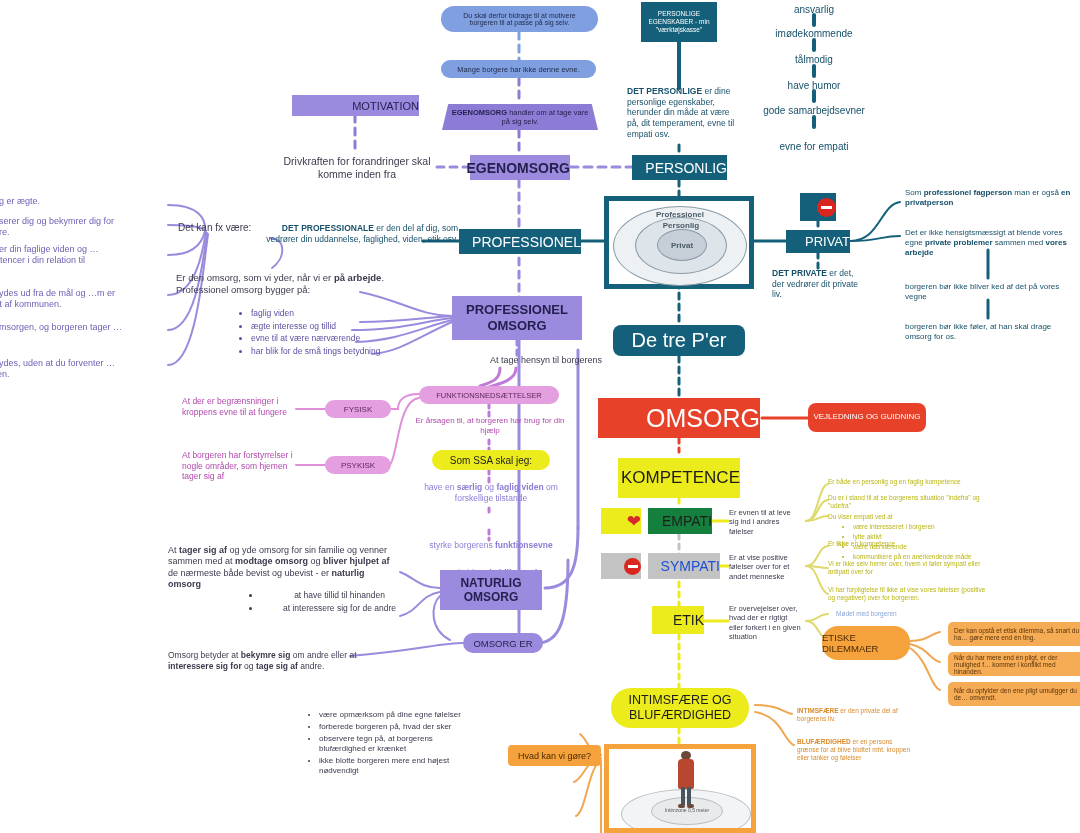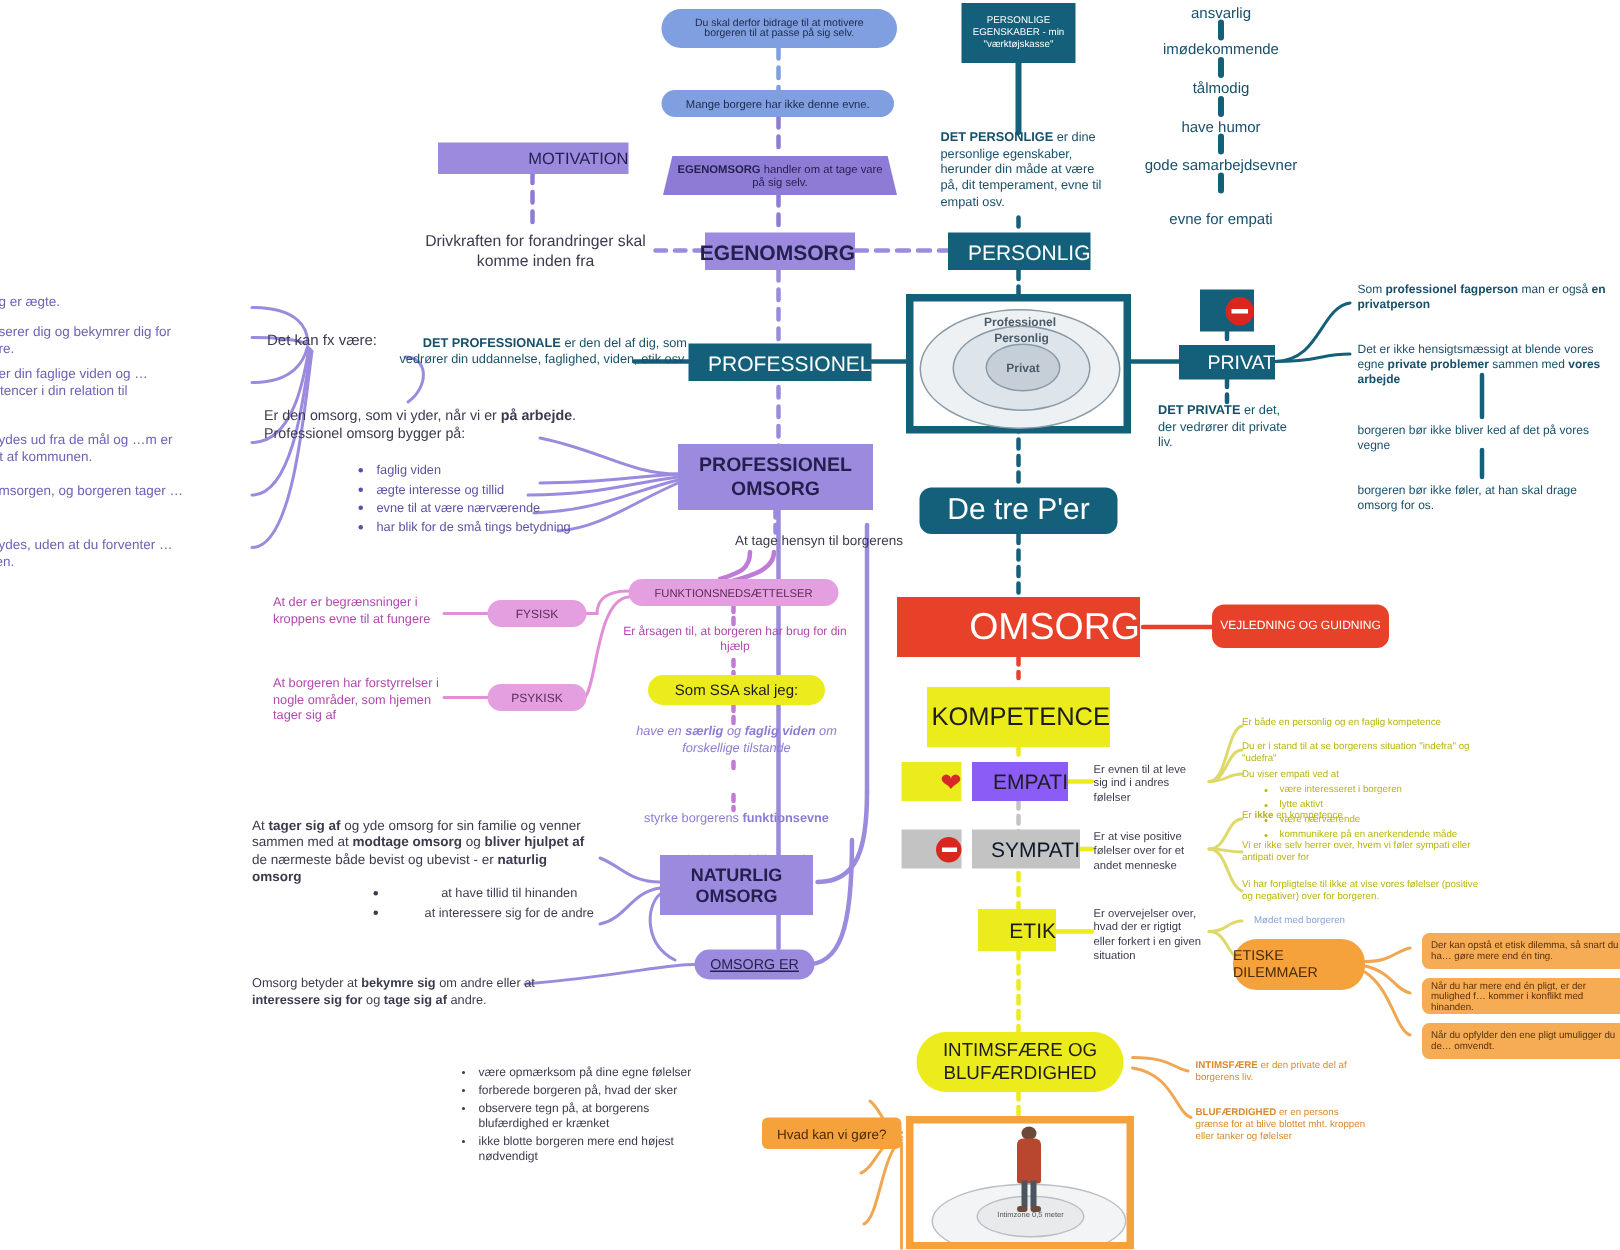--- a/index.html
+++ b/index.html
@@ -308,21 +308,21 @@
     <span>PSYKISK</span>
   </div>
   <div class="txt" style="left:182px;top:450px;width:112px;font-size:8.5px;color:#b248ad;">
     <span>At borgeren har forstyrrelser i nogle områder, som hjemen tager sig af</span>
   </div>
 
   <div class="node pill" style="left:432px;top:450px;width:118px;height:20px;background:#ecec1c;color:#1d1d1d;font-size:10px;">
     <span>Som SSA skal jeg:</span>
   </div>
 
-  <div class="txt" style="left:412px;top:482px;width:158px;font-size:8.5px;text-align:center;color:#8e7bd6;font-style:italic;">
+  <div class="txt" style="left:412px;top:482px;width:158px;font-size:8.5px;text-align:center;color:#8e7bd6;">
     <span>have en </span><b>særlig</b><span> og </span><b>faglig viden</b><span> om forskellige tilstande</span>
   </div>
   <div class="txt" style="left:412px;top:540px;width:158px;font-size:8.5px;text-align:center;color:#8e7bd6;">
     <span>styrke borgerens </span><b>funktionsevne</b>
   </div>
   <div class="txt" style="left:412px;top:568px;width:158px;font-size:8.5px;text-align:center;color:#8e7bd6;">
     <span>At arbejde </span><b>rehabiliterende</b>
   </div>
 
   <div class="txt" style="left:168px;top:545px;width:230px;font-size:9px;color:#3b3b4f;">
@@ -331,42 +331,42 @@
 
   <ul class="txt b" id="naturlig-bullets" style="left:248px;top:588px;width:170px;font-size:8.5px;color:#3b3b4f;list-style:disc;text-align:center;">
       <li>at have tillid til hinanden</li>
       <li>at interessere sig for de andre</li>
     </ul>
 
   <div class="node rect" style="left:440px;top:570px;width:102px;height:40px;background:#9b8ade;color:#241f4d;font-size:12px;font-weight:bold;line-height:1.2;">
     <span>NATURLIG OMSORG</span>
   </div>
 
-  <div class="node pill" style="left:463px;top:633px;width:80px;height:20px;background:#9b8ade;color:#241f4d;font-size:9.5px;text-decoration:underline;">
+  <div class="node pill" style="left:463px;top:633px;width:80px;height:20px;background:#9b8ade;color:#241f4d;font-size:9.5px;">
     <span>OMSORG ER</span>
   </div>
   <div class="txt" style="left:168px;top:650px;width:204px;font-size:8.5px;color:#3b3b4f;">
     <span>Omsorg betyder at </span><b>bekymre sig</b><span> om andre eller at </span><b>interessere sig for</b><span> og </span><b>tage sig af</b><span> andre.</span>
   </div>
 
   <div class="node rect" style="left:598px;top:398px;width:162px;height:40px;background:#e8412a;color:#fff;font-size:25px;">
     <span>OMSORG</span>
   </div>
   <div class="node rounded" style="left:808px;top:403px;width:118px;height:29px;background:#e8412a;color:#fff;font-size:8px;line-height:1.3;">
     <span>VEJLEDNING OG GUIDNING</span>
   </div>
 
   <div class="node rect" style="left:618px;top:458px;width:122px;height:40px;background:#ecec1c;color:#1d1d1d;font-size:17px;">
     <span>KOMPETENCE</span>
   </div>
 
   <div class="node rect" style="left:601px;top:508px;width:40px;height:26px;background:#ecec1c;">
     <span style="color:#d8282a;font-size:17px;line-height:1;">❤</span>
   </div>
-  <div class="node rect" style="left:648px;top:508px;width:64px;height:26px;background:#8b5cf6;color:#1d1d1d;font-size:14px;">
+  <div class="node rect" style="left:648px;top:508px;width:64px;height:26px;background:#15803d;color:#1d1d1d;font-size:14px;">
     <span>EMPATI</span>
   </div>
   <div class="txt" style="left:729px;top:508px;width:72px;font-size:7.5px;color:#3b3b4f;">
     <span>Er evnen til at leve sig ind i andres følelser</span>
   </div>
   <div class="txt" style="left:828px;top:478px;width:170px;font-size:6.5px;color:#b9b511;">
     <span>Er både en personlig og en faglig kompetence</span>
   </div>
   <div class="txt" style="left:828px;top:494px;width:170px;font-size:6.5px;color:#b9b511;">
     <span>Du er i stand til at se borgerens situation "indefra" og "udefra"</span>
@@ -379,21 +379,21 @@
       <li>lytte aktivt</li>
       <li>være nærværende</li>
       <li>kommunikere på en anerkendende måde</li>
     </ul>
 
   <div class="node rect" style="left:601px;top:553px;width:40px;height:26px;background:#c3c3c3;">
     <div class="stopicon" style="width:17px;height:17px;">
       <i style="width:10px;height:3px;"></i>
     </div>
   </div>
-  <div class="node rect" style="left:648px;top:553px;width:72px;height:26px;background:#c3c3c3;color:#0f172a;font-size:14px;">
+  <div class="node rect" style="left:648px;top:553px;width:72px;height:26px;background:#c3c3c3;color:#1d4ed8;font-size:14px;">
     <span>SYMPATI</span>
   </div>
   <div class="txt" style="left:729px;top:553px;width:72px;font-size:7.5px;color:#3b3b4f;">
     <span>Er at vise positive følelser over for et andet menneske</span>
   </div>
   <div class="txt" style="left:828px;top:540px;width:170px;font-size:6.5px;color:#b9b511;">
     <span>Er </span><b>ikke</b><span> en kompetence</span>
   </div>
   <div class="txt" style="left:828px;top:560px;width:160px;font-size:6.5px;color:#b9b511;">
     <span>Vi er ikke selv herrer over, hvem vi føler sympati eller antipati over for</span>

